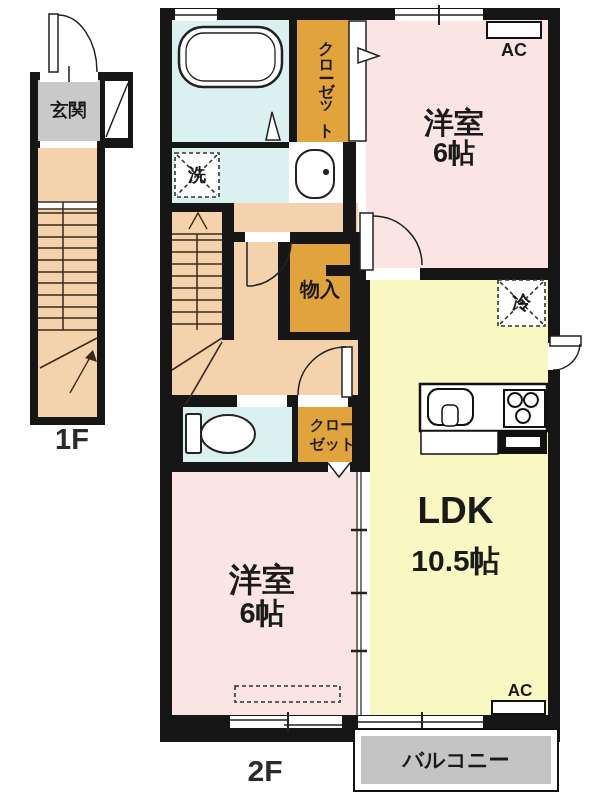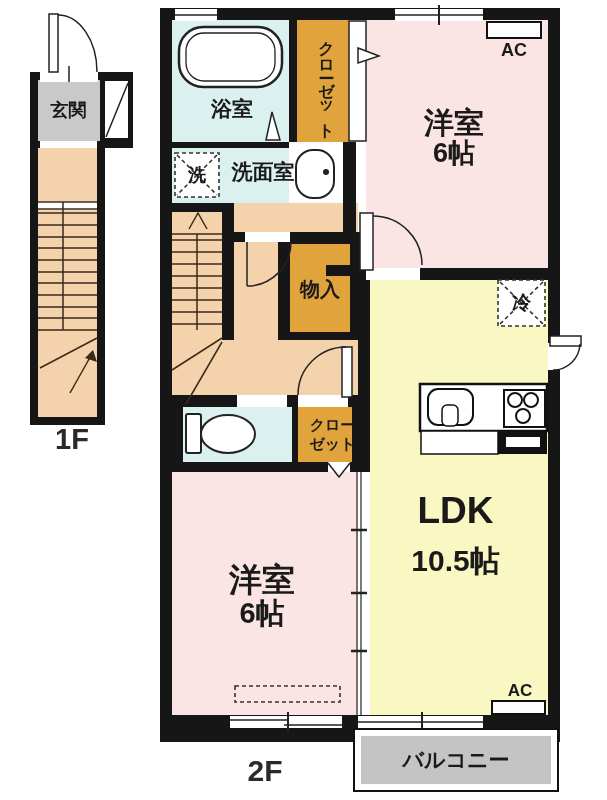--- a/index.html
+++ b/index.html
@@ -228,29 +228,27 @@
     <line x1="422" y1="712" x2="422" y2="732" stroke-width="2"></line>
   </g>
 
   <g>
     <rect x="354" y="729" width="204" height="62" fill="#fff" stroke="#111" stroke-width="2"></rect>
     <rect x="361" y="736" width="190" height="48" style="fill:var(--balcony-gray)"></rect>
   </g>
 </svg>
 
   <div class="lbl w-genkan">玄関</div>
-  <div class="lbl w-bath">浴室</div>
   <div class="lbl vert w-closet-top">クローゼット</div>
   <div class="lbl w-ac-top">AC</div>
   <div class="lbl w-west-top">
     <span class="nm">洋室</span>
     <span class="sz">6帖</span>
   </div>
   <div class="lbl w-washer">洗</div>
-  <div class="lbl w-washroom">洗面室</div>
   <div class="lbl w-storage">物入</div>
   <div class="lbl w-fridge">冷</div>
   <div class="lbl w-ldk">
     <span class="nm">LDK</span>
     <span class="sz">10.5帖</span>
   </div>
   <div class="lbl w-closet-bot">
     <span>クロー</span>
     <span>ゼット</span>
   </div>

